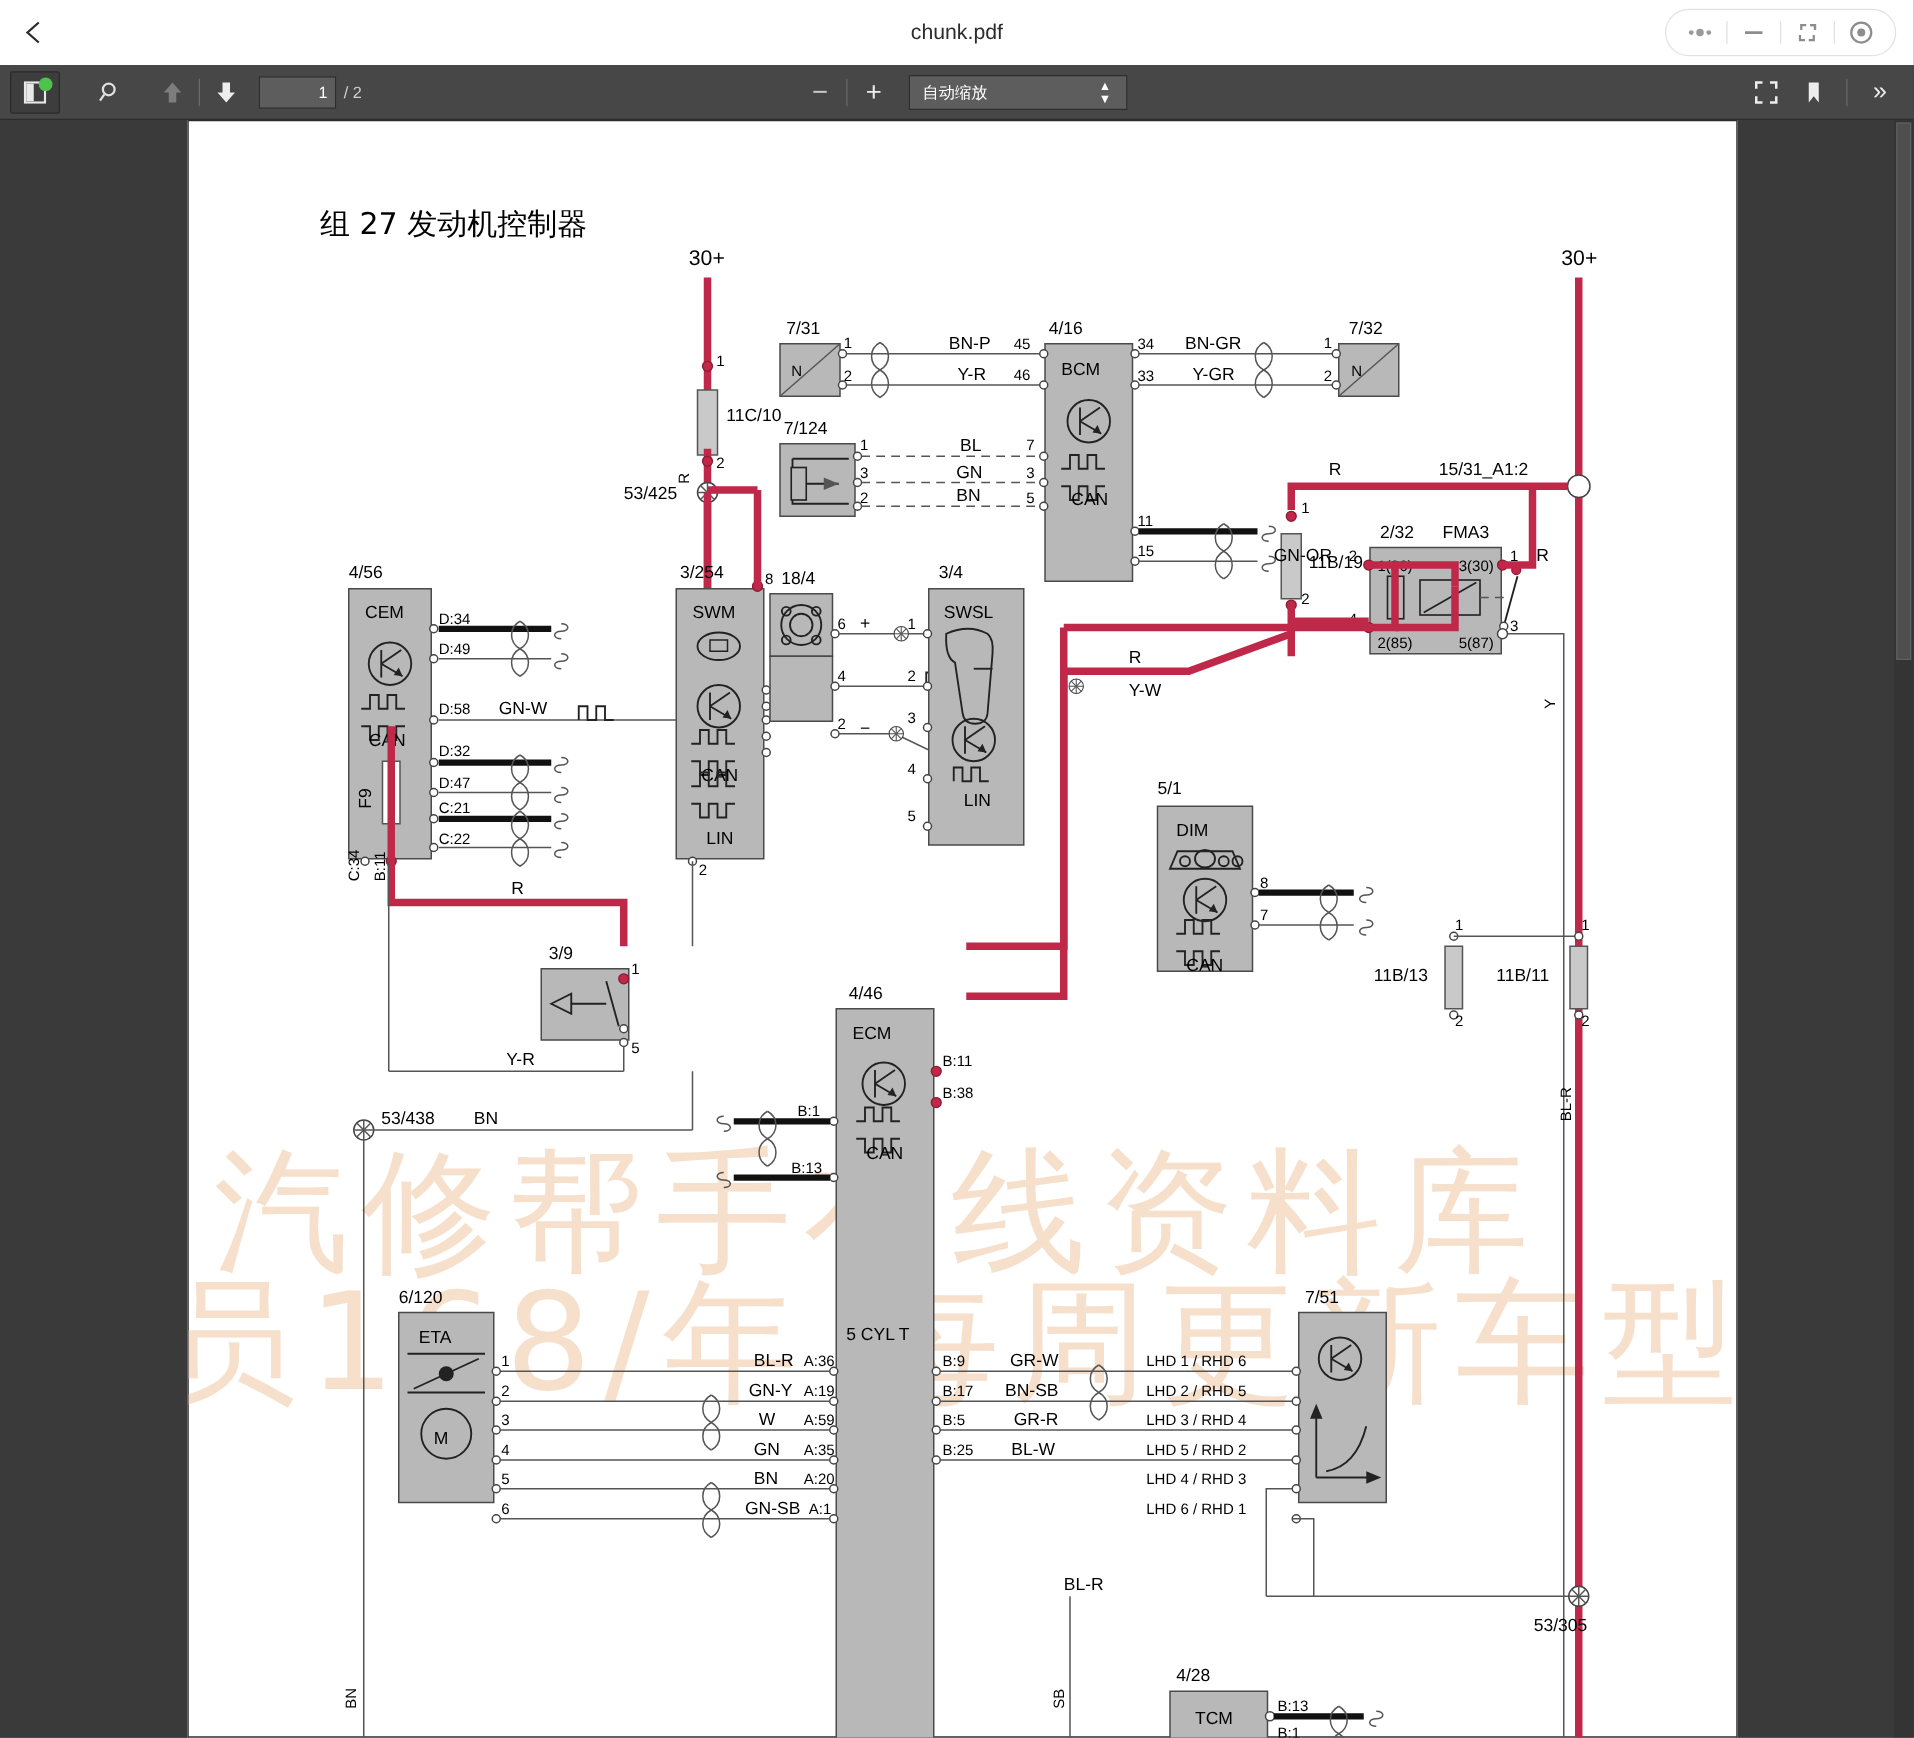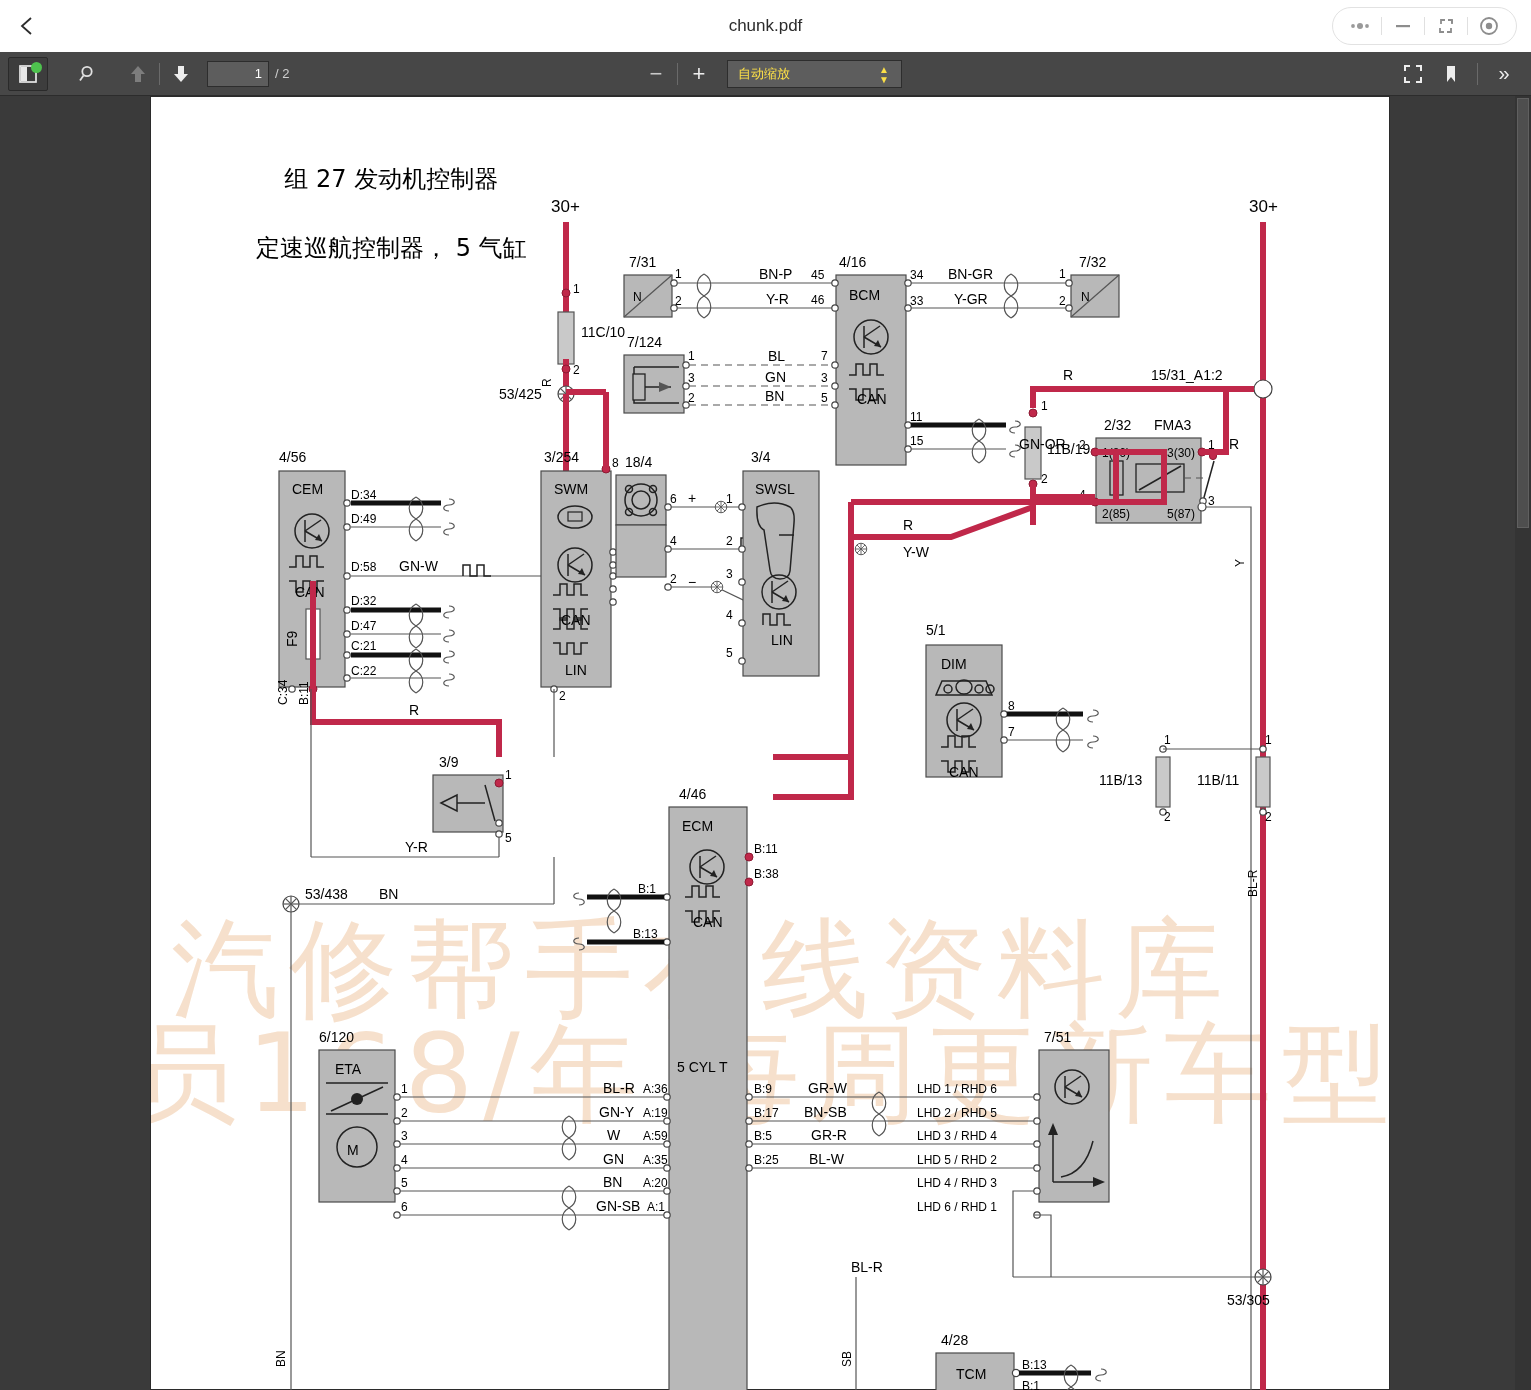--- a/index.html
+++ b/index.html
@@ -55,21 +55,21 @@
   .tb-sep { width: 1px; height: 22px; background: #6a6a6a; margin: 0 5px; }
   #page-num-box {
     width: 62px; height: 26px; background: #5d5d5d; border: 1px solid #2d2d2d;
     color: #fff; font-size: 13px; text-align: right; padding-right: 6px;
     line-height: 24px; margin-left: 10px;
   }
   #page-total { color: #d0d0d0; font-size: 13px; margin-left: 6px; }
   #zoom-group { position: absolute; left: 640px; display: flex; align-items: center; }
   #zoom-select {
     width: 175px; height: 28px; background: #5d5d5d; border: 1px solid #2d2d2d;
-    color: #fde047; font-size: 13px; padding-left: 10px; line-height: 26px;
+    color: #ffffff; font-size: 13px; padding-left: 10px; line-height: 26px;
     position: relative; margin-left: 12px; cursor: pointer;
   }
   #zoom-select .spin { position: absolute; right: 12px; top: 4px; font-size: 10px; line-height: 10px; }
   #tb-right { position: absolute; right: 10px; display: flex; align-items: center; gap: 4px; }
   
   #viewer {
     position: absolute; left: 0; top: 96px; width: 1531px; height: 1294px;
     background: #3a3a3a; overflow: hidden;
   }
   #left-gutter { position:absolute; left:0; top:0; width:150px; height:1294px; background:#3a3a3a; }
@@ -210,21 +210,20 @@
 
   <div id="page">
 
     <div id="watermark">
       <div id="wm1">汽修帮手在线资料库</div>
       <div id="wm2">会员168/年 每周更新车型</div>
     </div>
 
     <div id="doc-title">
       <div>组 27 发动机控制器</div>
-      <div>定速巡航控制器， 5 气缸</div>
     </div>
 
     <svg id="wiring" width="1240" height="1294" viewBox="0 0 1240 1294" font-family="Liberation Sans, sans-serif" font-size="13">
       <defs>
         <style>
           .blk { fill:#b8b8b8; stroke:#4a4a4a; stroke-width:1.2; }
           .ln  { stroke:#555; stroke-width:1.2; fill:none; }
           .red { stroke:#c0284a; stroke-width:6; fill:none; stroke-linejoin:miter; }
           .thk { stroke:#111; stroke-width:5; fill:none; }
           .pn  { fill:#000; font-size:12px; }

